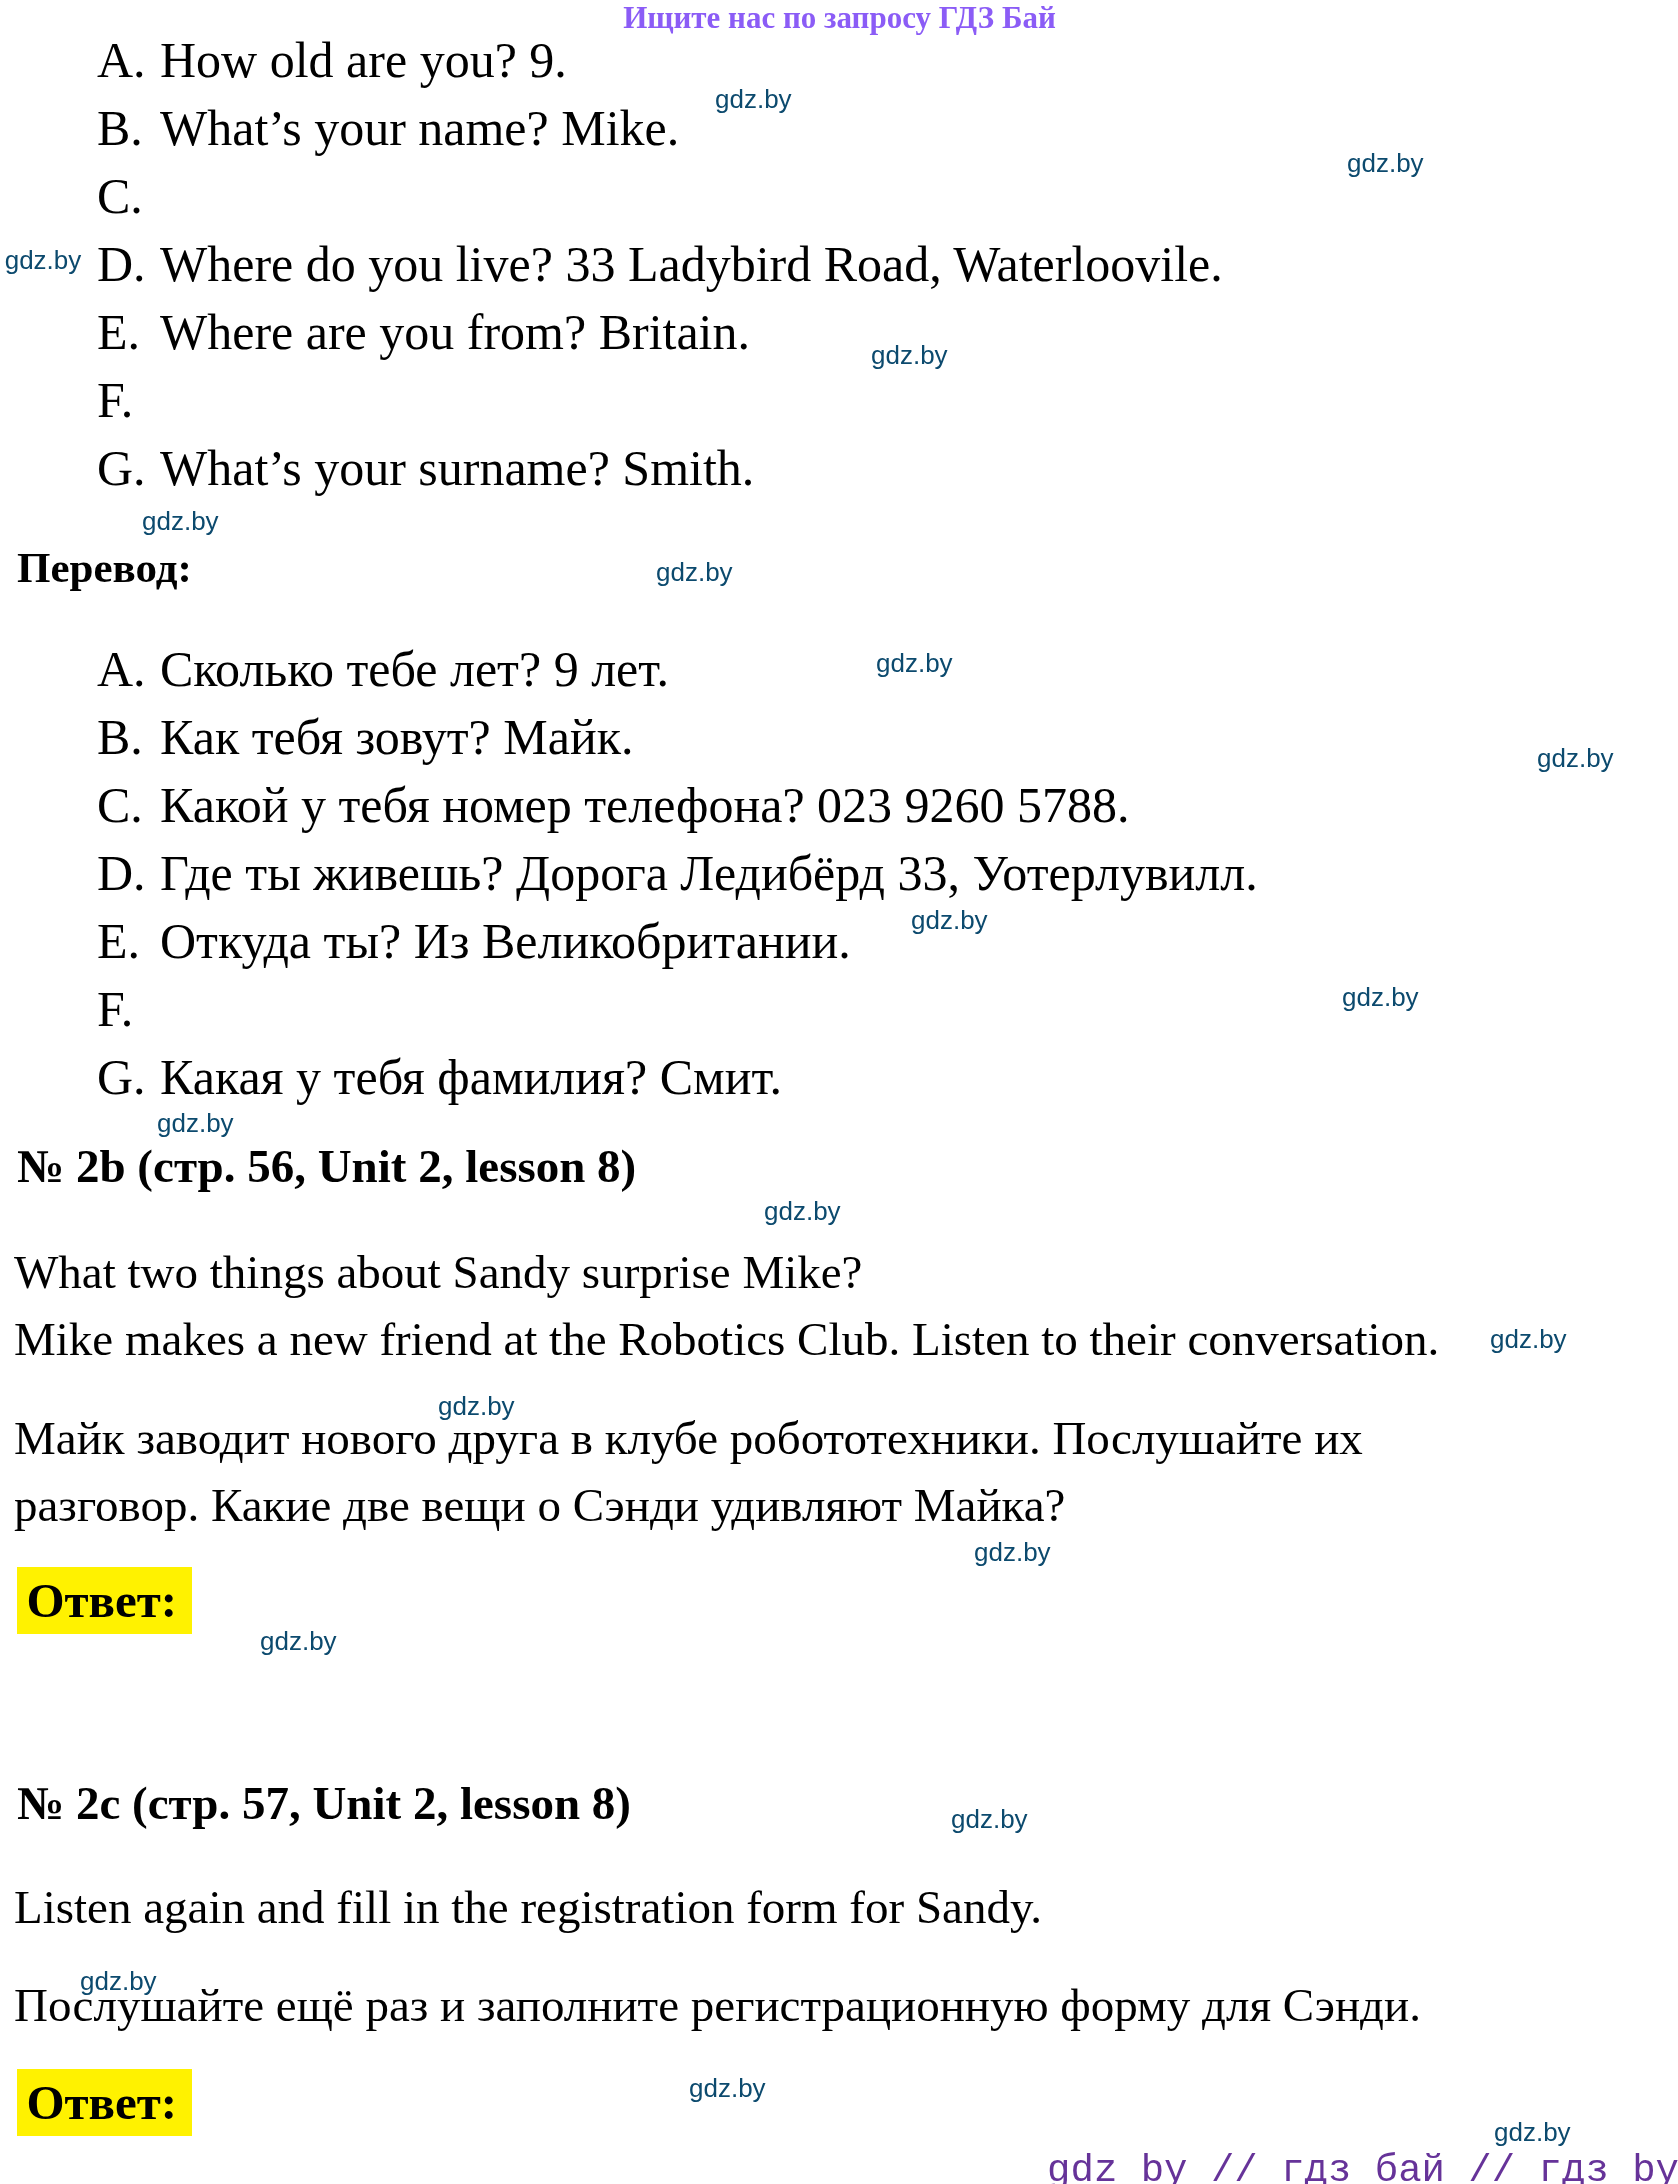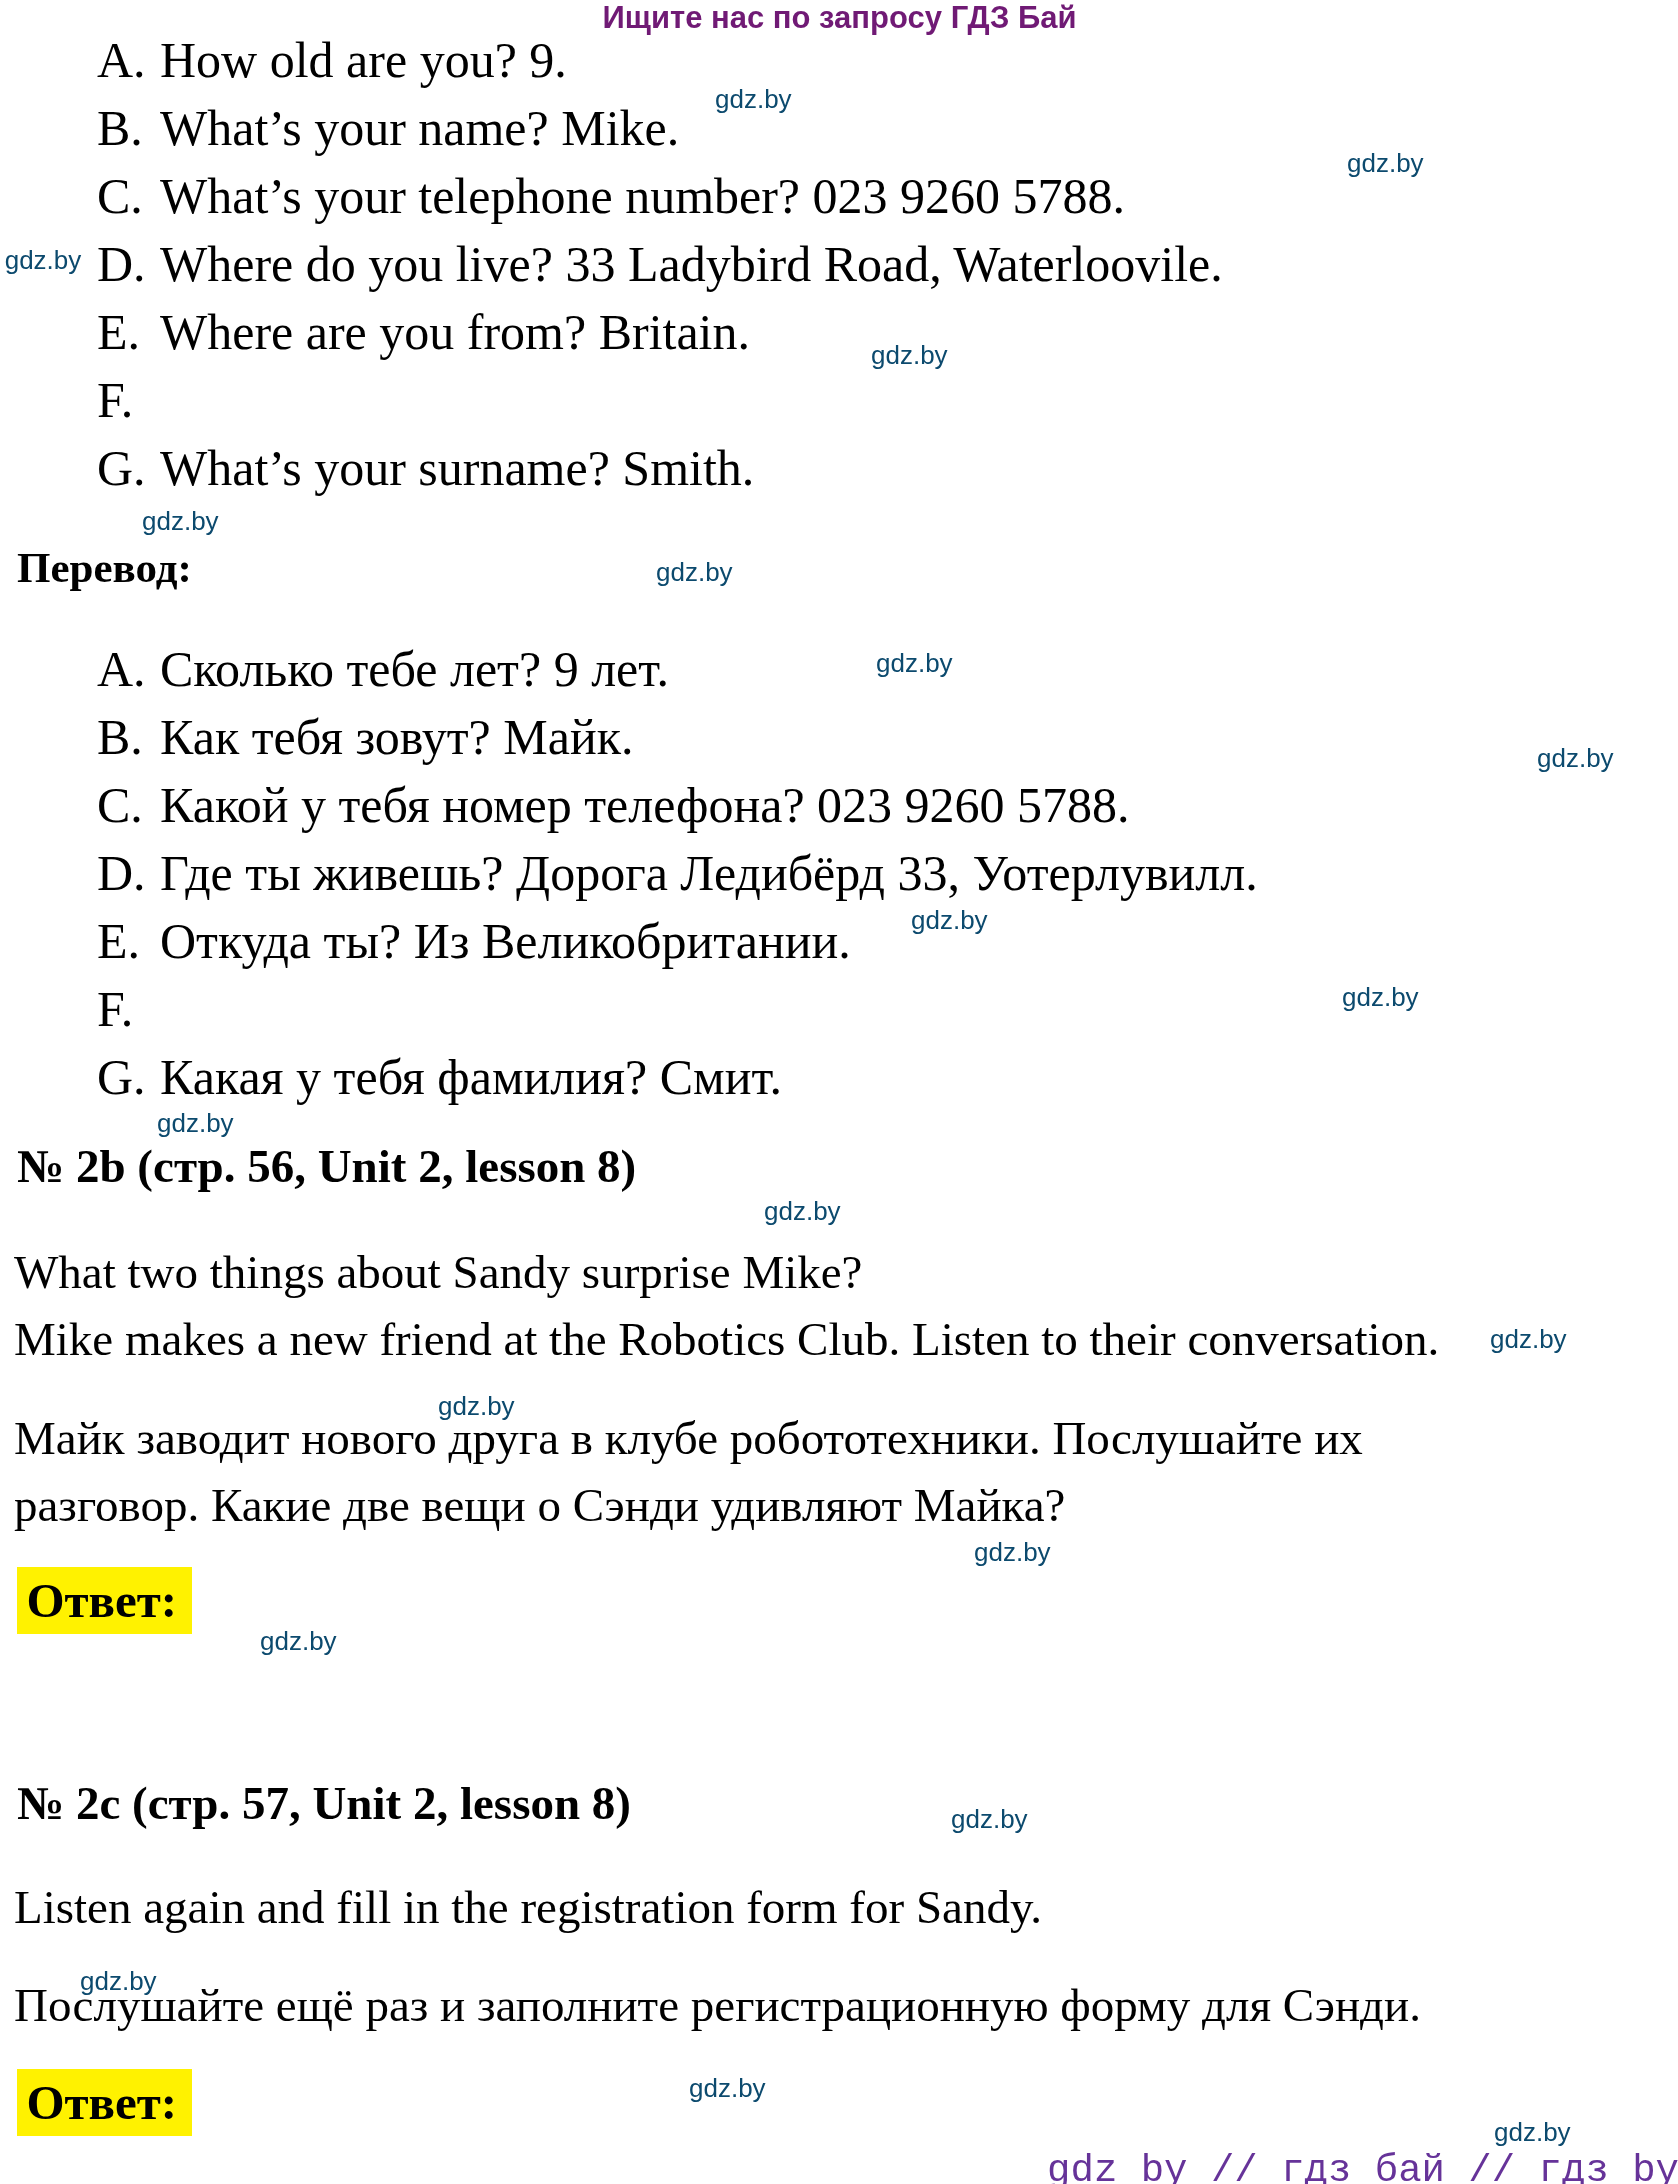--- a/index.html
+++ b/index.html
@@ -61,34 +61,33 @@
   .footer {
     position: absolute; top: 2149px; left: 0; width: 100%;
     text-align: right;
     font-family: Liberation Mono, monospace;
     font-size: 39px;
   }
 </style>
 </head>
 <body>
 
-<div class="promo" style="color: #701a75;">Ищите нас по запросу ГДЗ Бай</div>
+<div class="promo" style="color: #8b5cf6; font-family: Liberation Serif, serif;">Ищите нас по запросу ГДЗ Бай</div>
 
 <div class="qlist" id="list-en">
   <div class="item">
     <span class="letter">A.</span>
     <span class="text">How old are you? 9.</span>
   </div>
   <div class="item">
     <span class="letter">B.</span>
     <span class="text">What’s your name? Mike.</span>
   </div>
   <div class="item">
     <span class="letter">C.</span>
-    <span class="text">What’s your telephone number? 023 9260 5788.</span>
   </div>
   <div class="item">
     <span class="letter">D.</span>
     <span class="text">Where do you live? 33 Ladybird Road, Waterloovile.</span>
   </div>
   <div class="item">
     <span class="letter">E.</span>
     <span class="text">Where are you from? Britain.</span>
   </div>
   <div class="item">

